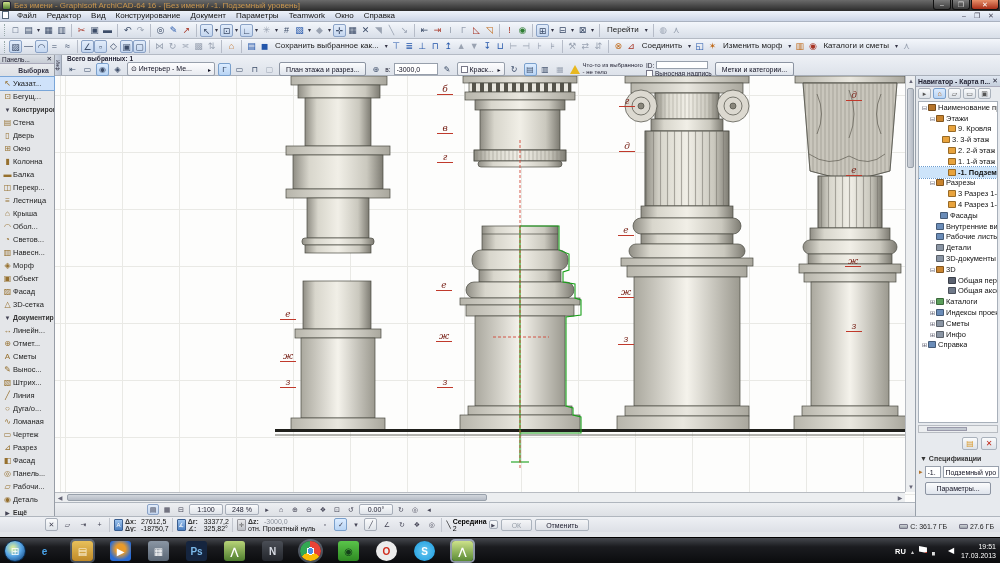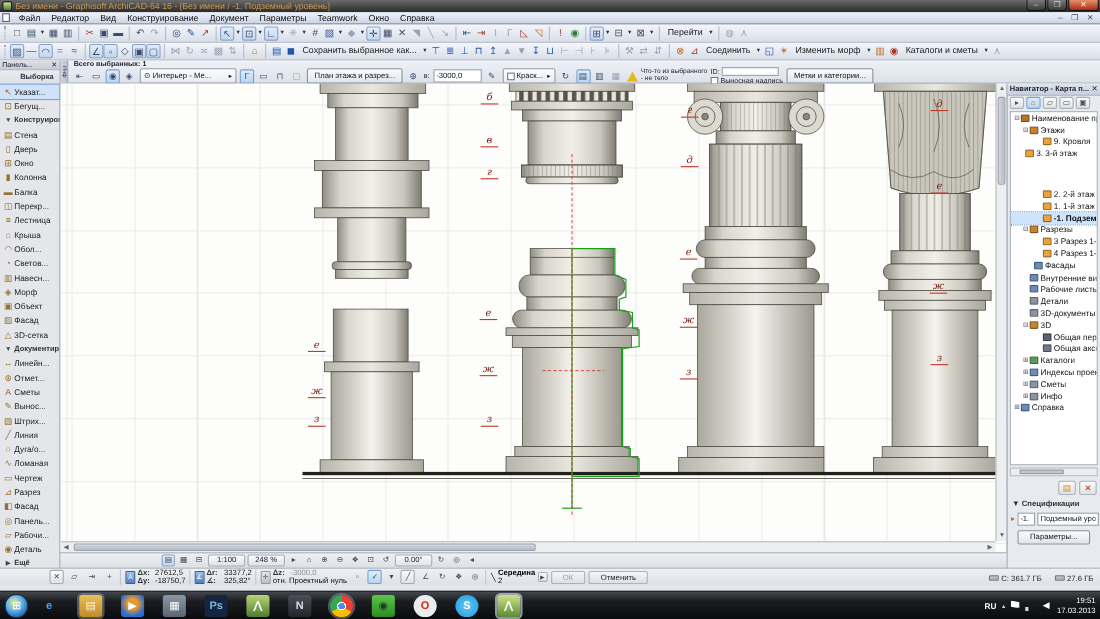--- a/index.html
+++ b/index.html
@@ -8,21 +8,21 @@
 
 
 .titlebar{position:absolute;left:0;top:0;right:0;height:26px;background:linear-gradient(#6a6a6a,#2e2e2e 40%,#050505);color:#c9964e;font-size:8px;line-height:11px;white-space:nowrap;}
 .app-icon{position:absolute;left:2px;top:1px;width:9px;height:9px;border-radius:2px;background:linear-gradient(#cde28a,#4e7d2e);border:1px solid #223;}
 .title-text{position:absolute;left:14px;top:0;}
 .win-controls{position:absolute;right:1px;top:0;display:flex;}
 .wbtn{width:18px;height:10px;font-size:7px;color:#ddd;text-align:center;line-height:9px;background:linear-gradient(#7a7a7a,#3a3a3a);border:1px solid #111;border-top:none;border-radius:0 0 3px 3px;margin-left:1px;}
 .wbtn.close{background:linear-gradient(#e8906a,#a82e18);width:28px;color:#fff;}
 
 
-.menubar{position:absolute;top:11px;left:0;right:0;height:11px;background:linear-gradient(#eef3fb,#ccd5e6);border-bottom:1px solid #aab2c0;display:flex;align-items:center;font-size:8px;color:#111;}
+.menubar{position:absolute;top:11px;left:0;right:0;height:11px;background:linear-gradient(#eef3fb,#ccd5e6);border-bottom:1px solid #aab2c0;display:flex;font-size:8px;color:#111;}
 .doc-icon{width:7px;height:8px;background:#fff;border:1px solid #567;margin:0 3px 0 2px;}
 .menu-item{padding:0 5px;}
 .mdi-controls{position:absolute;right:3px;top:1px;font-size:7px;color:#445;letter-spacing:3px;}
 
 
 .toolbar{position:absolute;left:0;right:0;display:flex;align-items:center;background:linear-gradient(#f3f6fb,#d8dee8);border-bottom:1px solid #b4bac4;font-size:9px;padding-left:4px;}
 #toolbar1{top:22px;height:17px;}
 #toolbar2{top:39px;height:16px;}
 .tc{min-width:13px;height:13px;line-height:12px;text-align:center;color:#3c4c68;flex:none;}
 .tc.red{color:#a83424;}
@@ -706,27 +706,27 @@
           <span class="tic" style="background: rgb(200, 131, 46);"></span>
           <span class="tlb">Этажи</span>
         </div>
 
         <div class="trow" style="padding-left: 22px;">
           <span class="texp"></span>
           <span class="tic" style="background: rgb(232, 163, 61);"></span>
           <span class="tlb">9. Кровля</span>
         </div>
 
-        <div class="trow" style="padding-left: 6px; text-align: right;">
+        <div class="trow" style="padding-left: 16px; text-align: right;">
           <span class="texp"></span>
           <span class="tic" style="background: rgb(232, 163, 61);"></span>
           <span class="tlb">3. 3-й этаж</span>
         </div>
 
-        <div class="trow" style="padding-left: 22px; margin-top: 26px;">
+        <div class="trow" style="padding-left: 22px;">
           <span class="texp"></span>
           <span class="tic" style="background: rgb(232, 163, 61);"></span>
           <span class="tlb">2. 2-й этаж</span>
         </div>
 
         <div class="trow" style="padding-left: 22px;">
           <span class="texp"></span>
           <span class="tic" style="background: rgb(232, 163, 61);"></span>
           <span class="tlb">1. 1-й этаж</span>
         </div>

